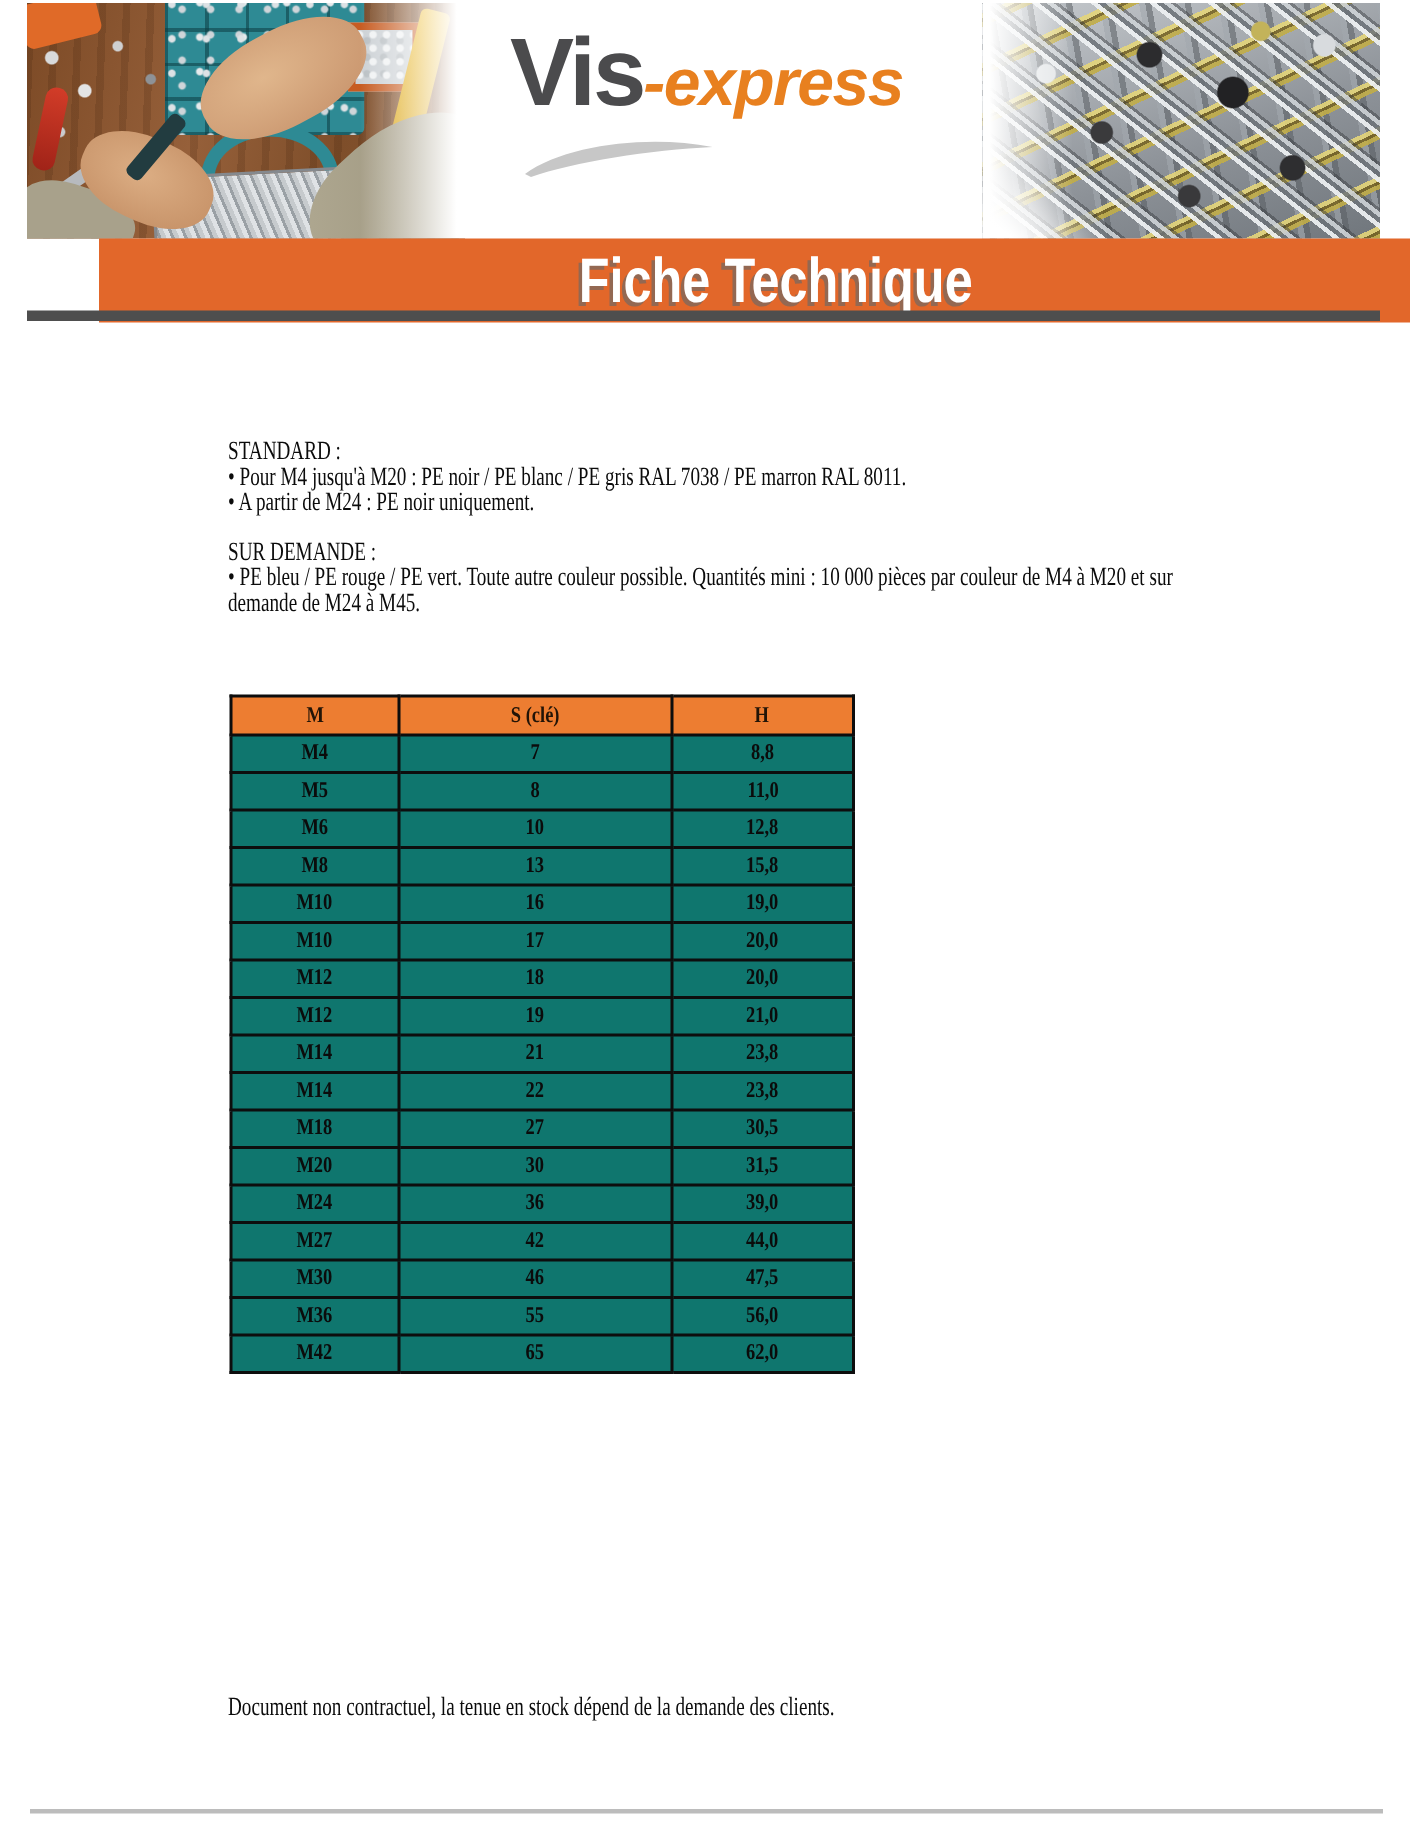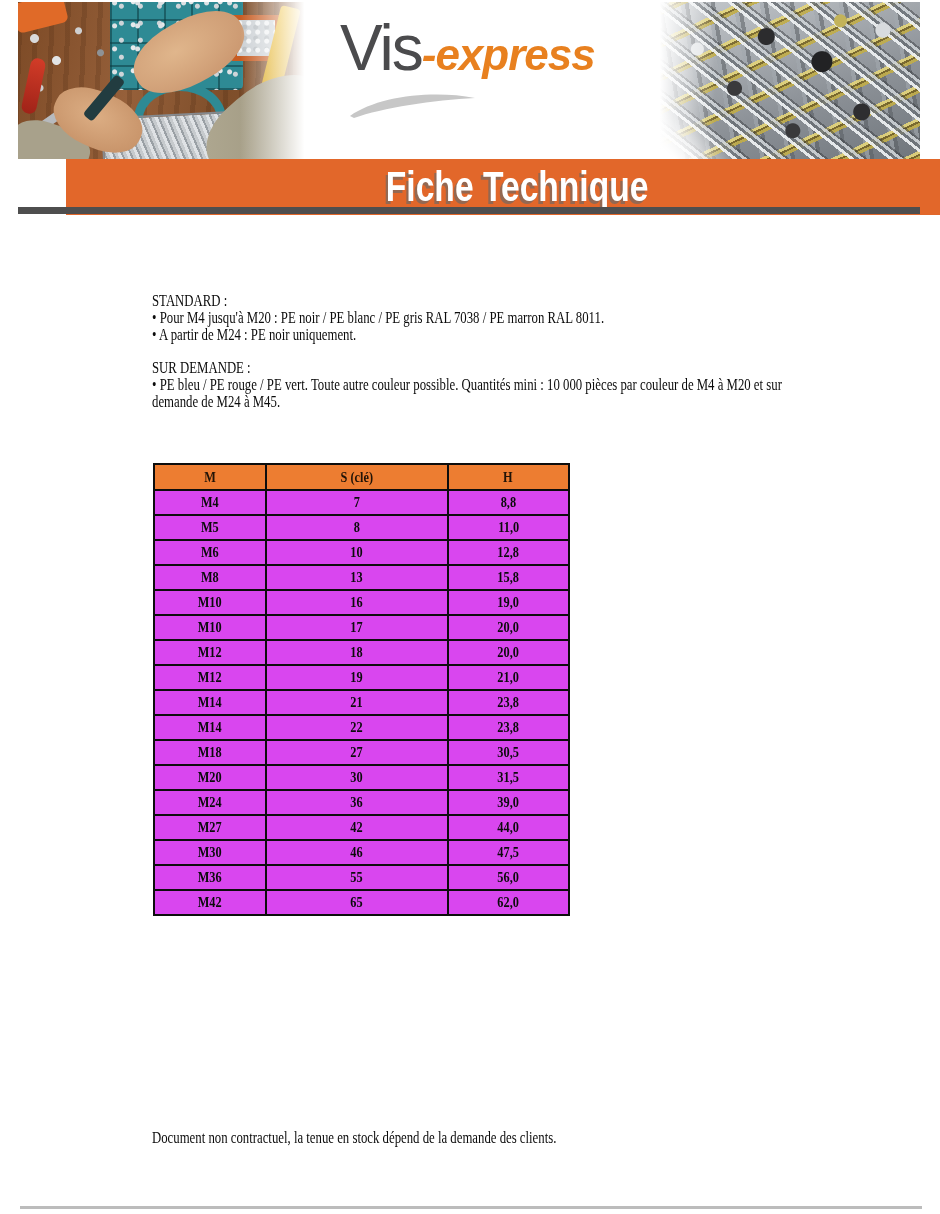--- a/index.html
+++ b/index.html
@@ -71,21 +71,21 @@
   .scatter{left:0;top:20px;width:110px;height:110px;background:
       radial-gradient(circle at 15% 15%, #d9dadb 0 4px, rgba(0,0,0,0) 5px),
       radial-gradient(circle at 55% 8%, #cfd0d1 0 3px, rgba(0,0,0,0) 4px),
       radial-gradient(circle at 35% 35%, #e3e4e5 0 4px, rgba(0,0,0,0) 5px),
       radial-gradient(circle at 75% 28%, #8e9296 0 3px, rgba(0,0,0,0) 4px),
       radial-gradient(circle at 20% 60%, #caccce 0 3px, rgba(0,0,0,0) 4px);}
 
   
   .logo{position:absolute;left:340px;top:16px;white-space:nowrap;
         font-family:"Liberation Sans",sans-serif;line-height:1;}
-  .logo .vis{font-size:64px;font-weight:normal;color:#4b4b4d;letter-spacing:-2px;}
+  .logo .vis{font-size:64px;font-weight:bold;color:#4b4b4d;letter-spacing:-2px;}
   .logo .express{font-size:44px;font-weight:bold;font-style:italic;color:#e8801f;letter-spacing:-1px;}
   .swoosh{position:absolute;left:348px;top:88px;}
 
   
   .banner{position:absolute;left:18px;top:159px;width:902px;height:56px;background:#e2672a;
       display:flex;align-items:center;justify-content:center;margin-left:48px;}
   .banner-title{font-family:"Liberation Sans",sans-serif;font-weight:bold;font-size:42px;color:#ffffff;
       display:inline-block;transform:scaleX(.8);letter-spacing:0;
       text-shadow:-3px 3px 0 rgba(105,105,105,.65);}
   .banner-underline{position:absolute;left:18px;top:207px;width:902px;height:7px;background:#4e4e4e;}
@@ -96,21 +96,21 @@
       font-size:17.5px;line-height:17px;color:#0b0b0b;}
   .sec-title{font-weight:normal;}
   .bullet-line{}
   .section-gap{margin-top:16px;}
 
   
   table.spec{position:absolute;left:153px;top:463px;width:417px;border-collapse:collapse;
       font-family:"Liberation Serif",serif;font-weight:bold;font-size:15px;color:#0b0b0b;}
   table.spec th,table.spec td{border:2px solid #0d0d0d;text-align:center;padding:0;}
   table.spec th{height:24px;background:#ed7d31;color:#221407;}
-  table.spec td{height:23px;background:#d946ef;}
+  table.spec td{height:23px;background:#0f766e;}
   table.spec .cx{display:inline-block;transform:scaleX(.82);}
 
   
   .footnote{position:absolute;left:152px;top:1128px;margin:0;width:800px;
       transform:scaleX(.73);transform-origin:0 0;font-size:17.5px;line-height:18px;color:#0b0b0b;}
   .bottom-rule{position:absolute;left:20px;top:1206px;width:902px;height:3px;background:#bcbcbc;}
 </style>
 </head>
 <body>
 

